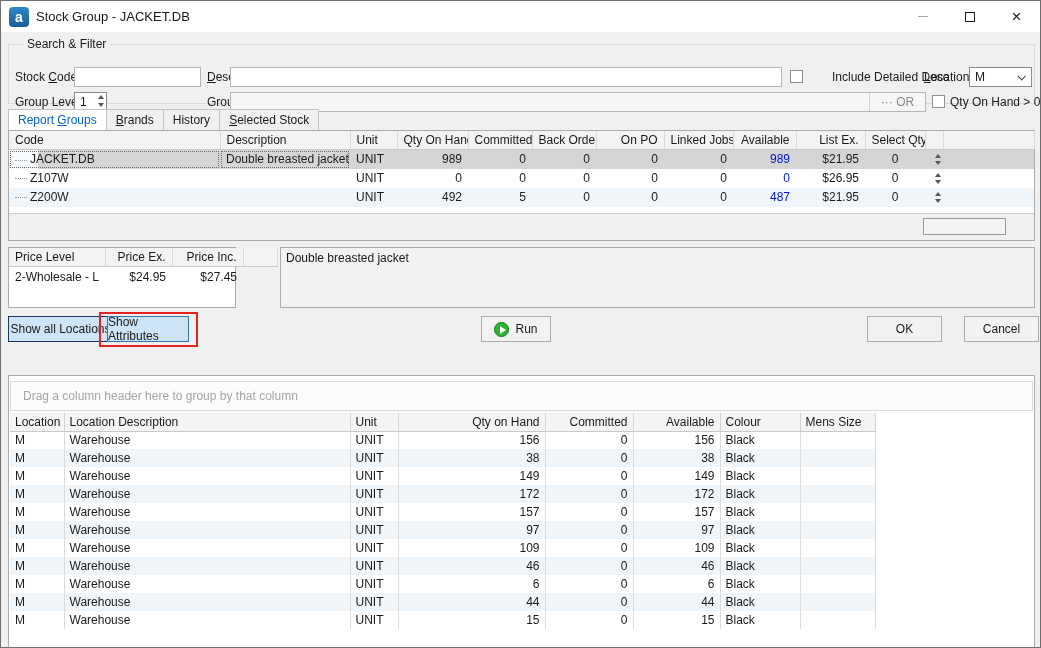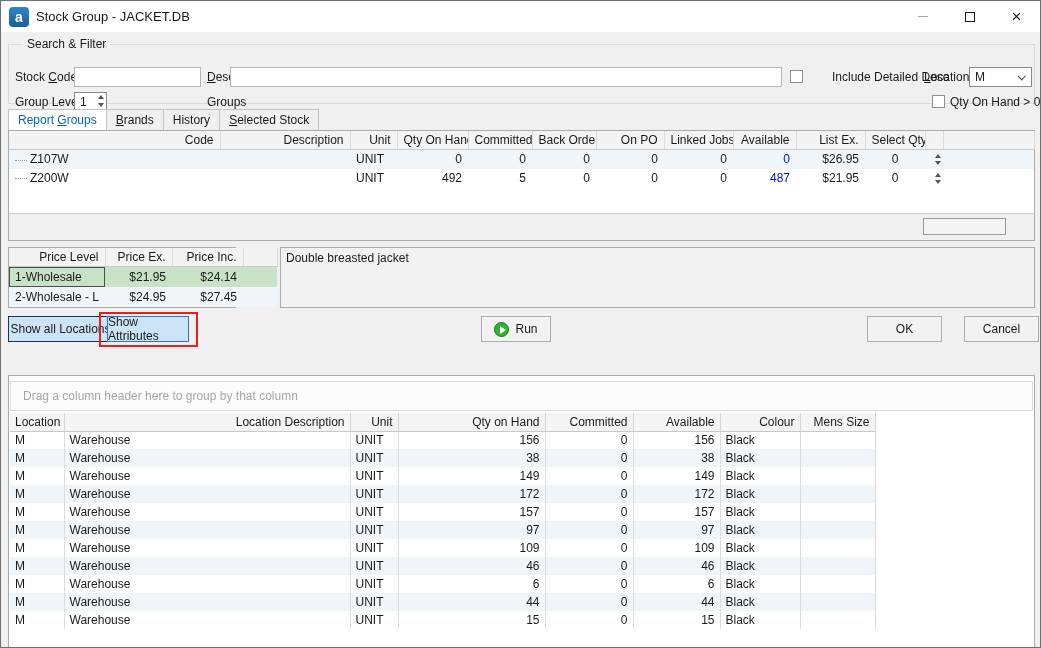--- a/index.html
+++ b/index.html
@@ -38,21 +38,21 @@
   .tab:first-child { border-left:1px solid #c3c3c3; }
   .tab.active { background:#fff; color:#0663c7; border-bottom:1px solid #fff; border-left:1px solid #c3c3c3; }
 
   
   .panel { position:absolute; background:#fff; border:1px solid #ababab; }
   .panel-stock { left:7px; top:129px; width:1027px; height:111px; }
   .panel-footer { position:absolute; left:0; right:0; bottom:0; height:27px; background:#f0f0f0; border-top:1px solid #cfcfcf; }
   .total-box { position:absolute; right:28px; top:4px; width:83px; height:17px; border:1px solid #9a9a9a; background:#f4f4f4; }
 
   table { border-collapse:collapse; table-layout:fixed; }
-  th { font-weight:normal; background:#f3f3f3; border-right:1px solid #dadada; border-bottom:1px solid #c9c9c9; padding:2px 6px; text-align:right; overflow:hidden; white-space:nowrap; }
+  th { font-weight:normal; background:#f3f3f3; border-right:1px solid #dadada; border-bottom:1px solid #c9c9c9; padding:2px 6px; text-align:left; overflow:hidden; white-space:nowrap; }
   td { padding:2px 6px; overflow:hidden; white-space:nowrap; height:19px; }
   .num { text-align:right; }
   .ctr { text-align:center; }
   th.num { text-align:right; }
   th.ctr { text-align:center; }
 
   .t-main { width:1025px; }
   .t-main td { height:19px; padding:2px 6px; }
   .t-main tbody tr:nth-child(odd) { background:#f0f5fa; }
   .t-main tbody tr:nth-child(even) { background:#fff; }
@@ -134,20 +134,23 @@
     <label class="sf" style="left:6px; top:41px;">Group Level</label>
     <div class="spinbox" style="left:65px; top:41px; width:33px;">
       <span>1</span>
       <span class="spin-arrows">
           <i class="sp-up"></i>
           <i class="sp-dn"></i>
         </span>
     </div>
 
     <label class="sf" style="left:198px; top:41px;">Groups</label>
+    <div class="groups-field" style="left:221px; top:41px; width:696px;">
+      <div class="or-btn">··· OR</div>
+    </div>
 
     <span class="cb" style="left:923px; top:44px;"></span>
     <label class="sf" style="left:941px; top:41px;">Qty On Hand &gt; 0</label>
   </fieldset>
 
   <div class="tabs">
     <div class="tab active"><span>Report </span><span class="u">G</span><span>roups</span></div>
     <div class="tab"><span></span><span class="u">B</span><span>rands</span></div>
     <div class="tab"><span>History</span><span class="u"></span><span></span></div>
     <div class="tab"><span></span><span class="u">S</span><span>elected Stock</span></div>
@@ -181,20 +184,40 @@
           <th class="num">On PO</th>
           <th class="num">Linked Jobs</th>
           <th class="num">Available</th>
           <th class="num">List Ex.</th>
           <th class="ctr">Select Qty</th>
           <th></th>
           <th></th>
         </tr>
       </thead>
       <tbody>
+  <tr class="sel">
+    <td class="td-code"><span class="tree"></span><span>JACKET.DB</span></td>
+    <td class="td-desc">Double breasted jacket</td>
+    <td>UNIT</td>
+    <td class="num">989</td>
+    <td class="num">0</td>
+    <td class="num">0</td>
+    <td class="num">0</td>
+    <td class="num">0</td>
+    <td class="num avail">989</td>
+    <td class="num">$21.95</td>
+    <td class="ctr">0</td>
+    <td class="td-spin">
+      <div class="spin">
+                <i class="sp-up"></i>
+                <i class="sp-dn"></i>
+              </div>
+    </td>
+    <td></td>
+  </tr>
 
   <tr>
     <td class="td-code"><span class="tree"></span><span>Z107W</span></td>
     <td class="td-desc"></td>
     <td>UNIT</td>
     <td class="num">0</td>
     <td class="num">0</td>
     <td class="num">0</td>
     <td class="num">0</td>
     <td class="num">0</td>
@@ -247,26 +270,20 @@
         </colgroup>
       <thead>
         <tr>
           <th>Price Level</th>
           <th class="num">Price Ex.</th>
           <th class="num">Price Inc.</th>
           <th></th>
         </tr>
       </thead>
       <tbody>
-  <tr class="sel">
-    <td class="td-level">1-Wholesale</td>
-    <td class="num">$21.95</td>
-    <td class="num">$24.14</td>
-    <td></td>
-  </tr>
 
   <tr>
     <td class="td-level">2-Wholesale - L</td>
     <td class="num">$24.95</td>
     <td class="num">$27.45</td>
     <td></td>
   </tr>
 </tbody>
     </table>
   </div>

